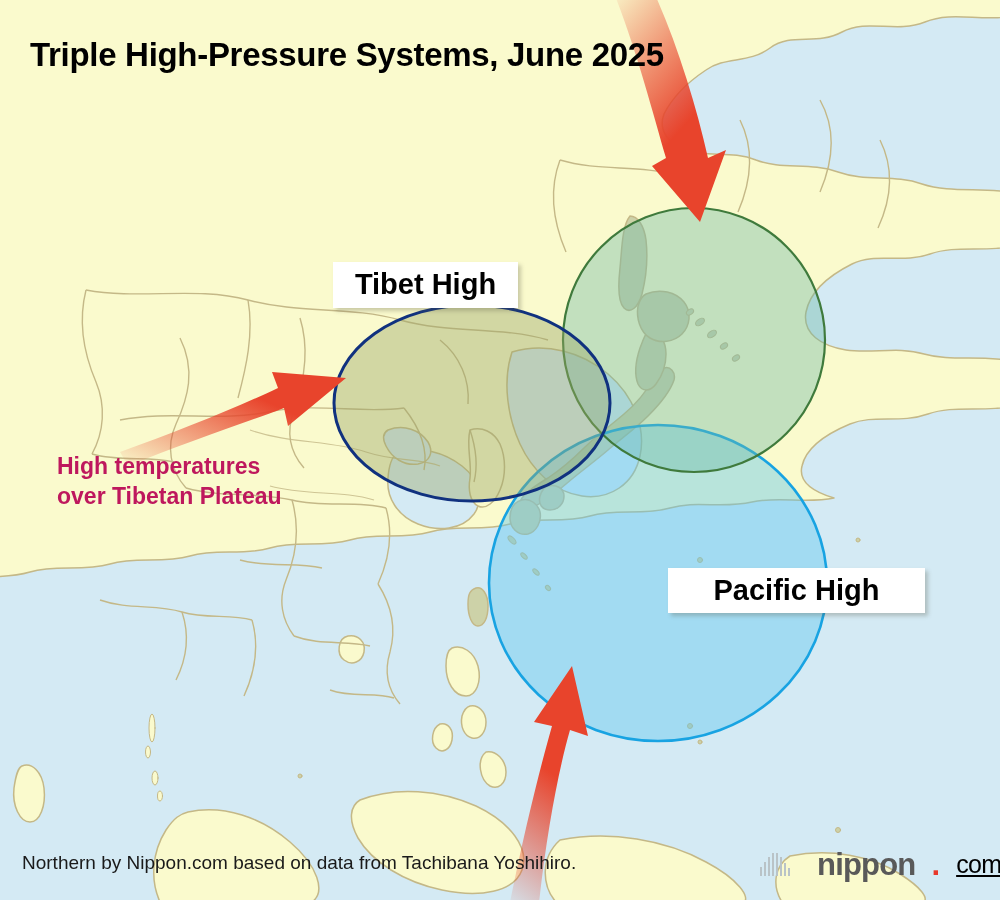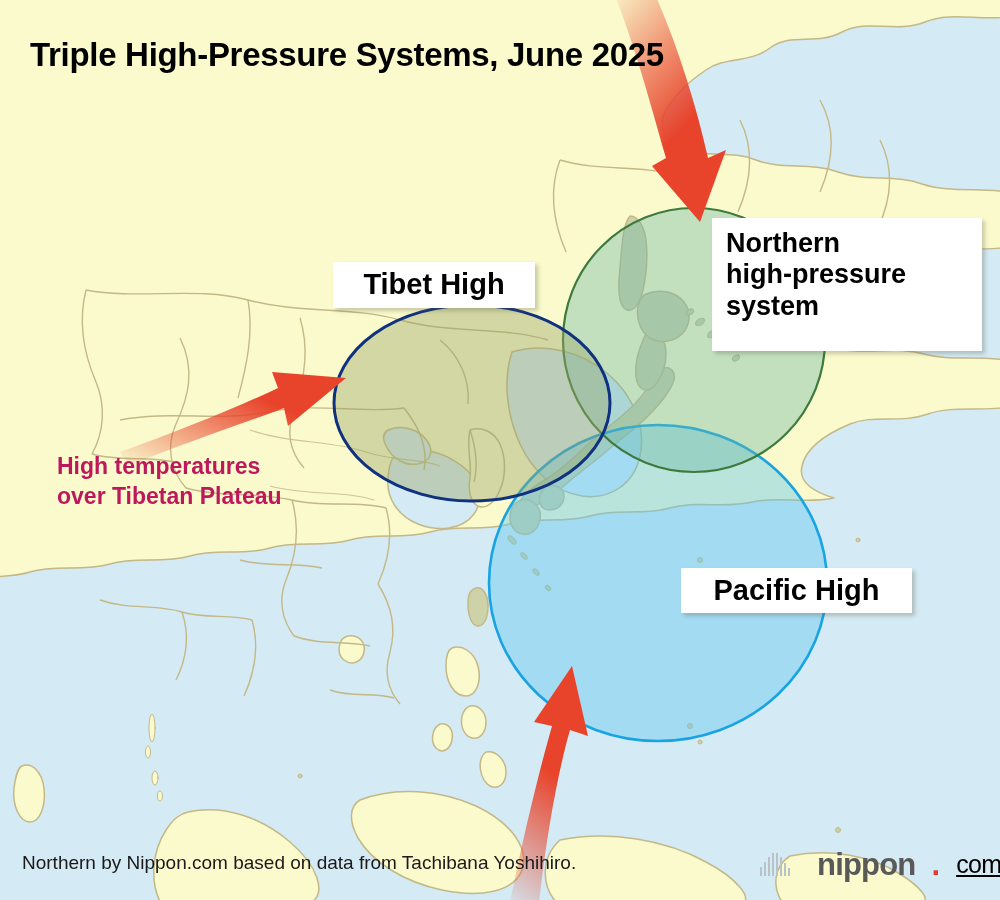--- a/index.html
+++ b/index.html
@@ -37,47 +37,46 @@
     position: absolute;
     background: #ffffff;
     box-shadow: 3px 3px 4px rgba(90,90,70,0.30);
     font-weight: bold;
     color: #000000;
     line-height: 1.16;
   }
   #label-tibet {
     left: 333px;
     top: 262px;
-    width: 202px;
+    width: 185px;
     height: 46px;
     font-size: 29px;
     padding: 0;
     display: flex;
     align-items: center;
     justify-content: center;
   }
   #label-northern {
     left: 712px;
     top: 218px;
     width: 270px;
     height: 133px;
     font-size: 27px;
     padding: 10px 0 0 14px;
     box-sizing: border-box;
   }
   #label-pacific {
     left: 668px;
     top: 568px;
-    width: 231px;
+    width: 257px;
     height: 45px;
     font-size: 29px;
     display: flex;
     align-items: center;
     justify-content: center;
-    margin-left: 13px;
   }
   #label-tibetan-plateau {
     position: absolute;
     left: 57px;
     top: 452px;
     font-size: 23px;
     font-weight: bold;
     color: #be185d;
     line-height: 1.30;
     white-space: pre-line;
@@ -413,23 +412,20 @@
     <path fill="url(#gradSouth)" d="M508,912
              C524,832 540,768 552,726
              L534,722 L572,666 L588,736 L570,730
              C558,772 546,836 538,912 Z"></path>
   </svg>
 
   <div class="txt-title">Triple High-Pressure Systems, June 2025</div>
 
   <div class="label-box" id="label-tibet">Tibet High</div>
 
-  <div class="label-box" id="label-northern" style="white-space: pre-line;">Northern
-high-pressure
-system</div>
 
   <div class="label-box" id="label-pacific">Pacific High</div>
 
   <div id="label-tibetan-plateau">High temperatures
 over Tibetan Plateau</div>
 
   <div id="footer-credit"><span>Northern by </span><span class="it">Nippon.com</span><span> based on data from Tachibana Yoshihiro.</span></div>
 
   <div id="logo">
     <span class="bars">

